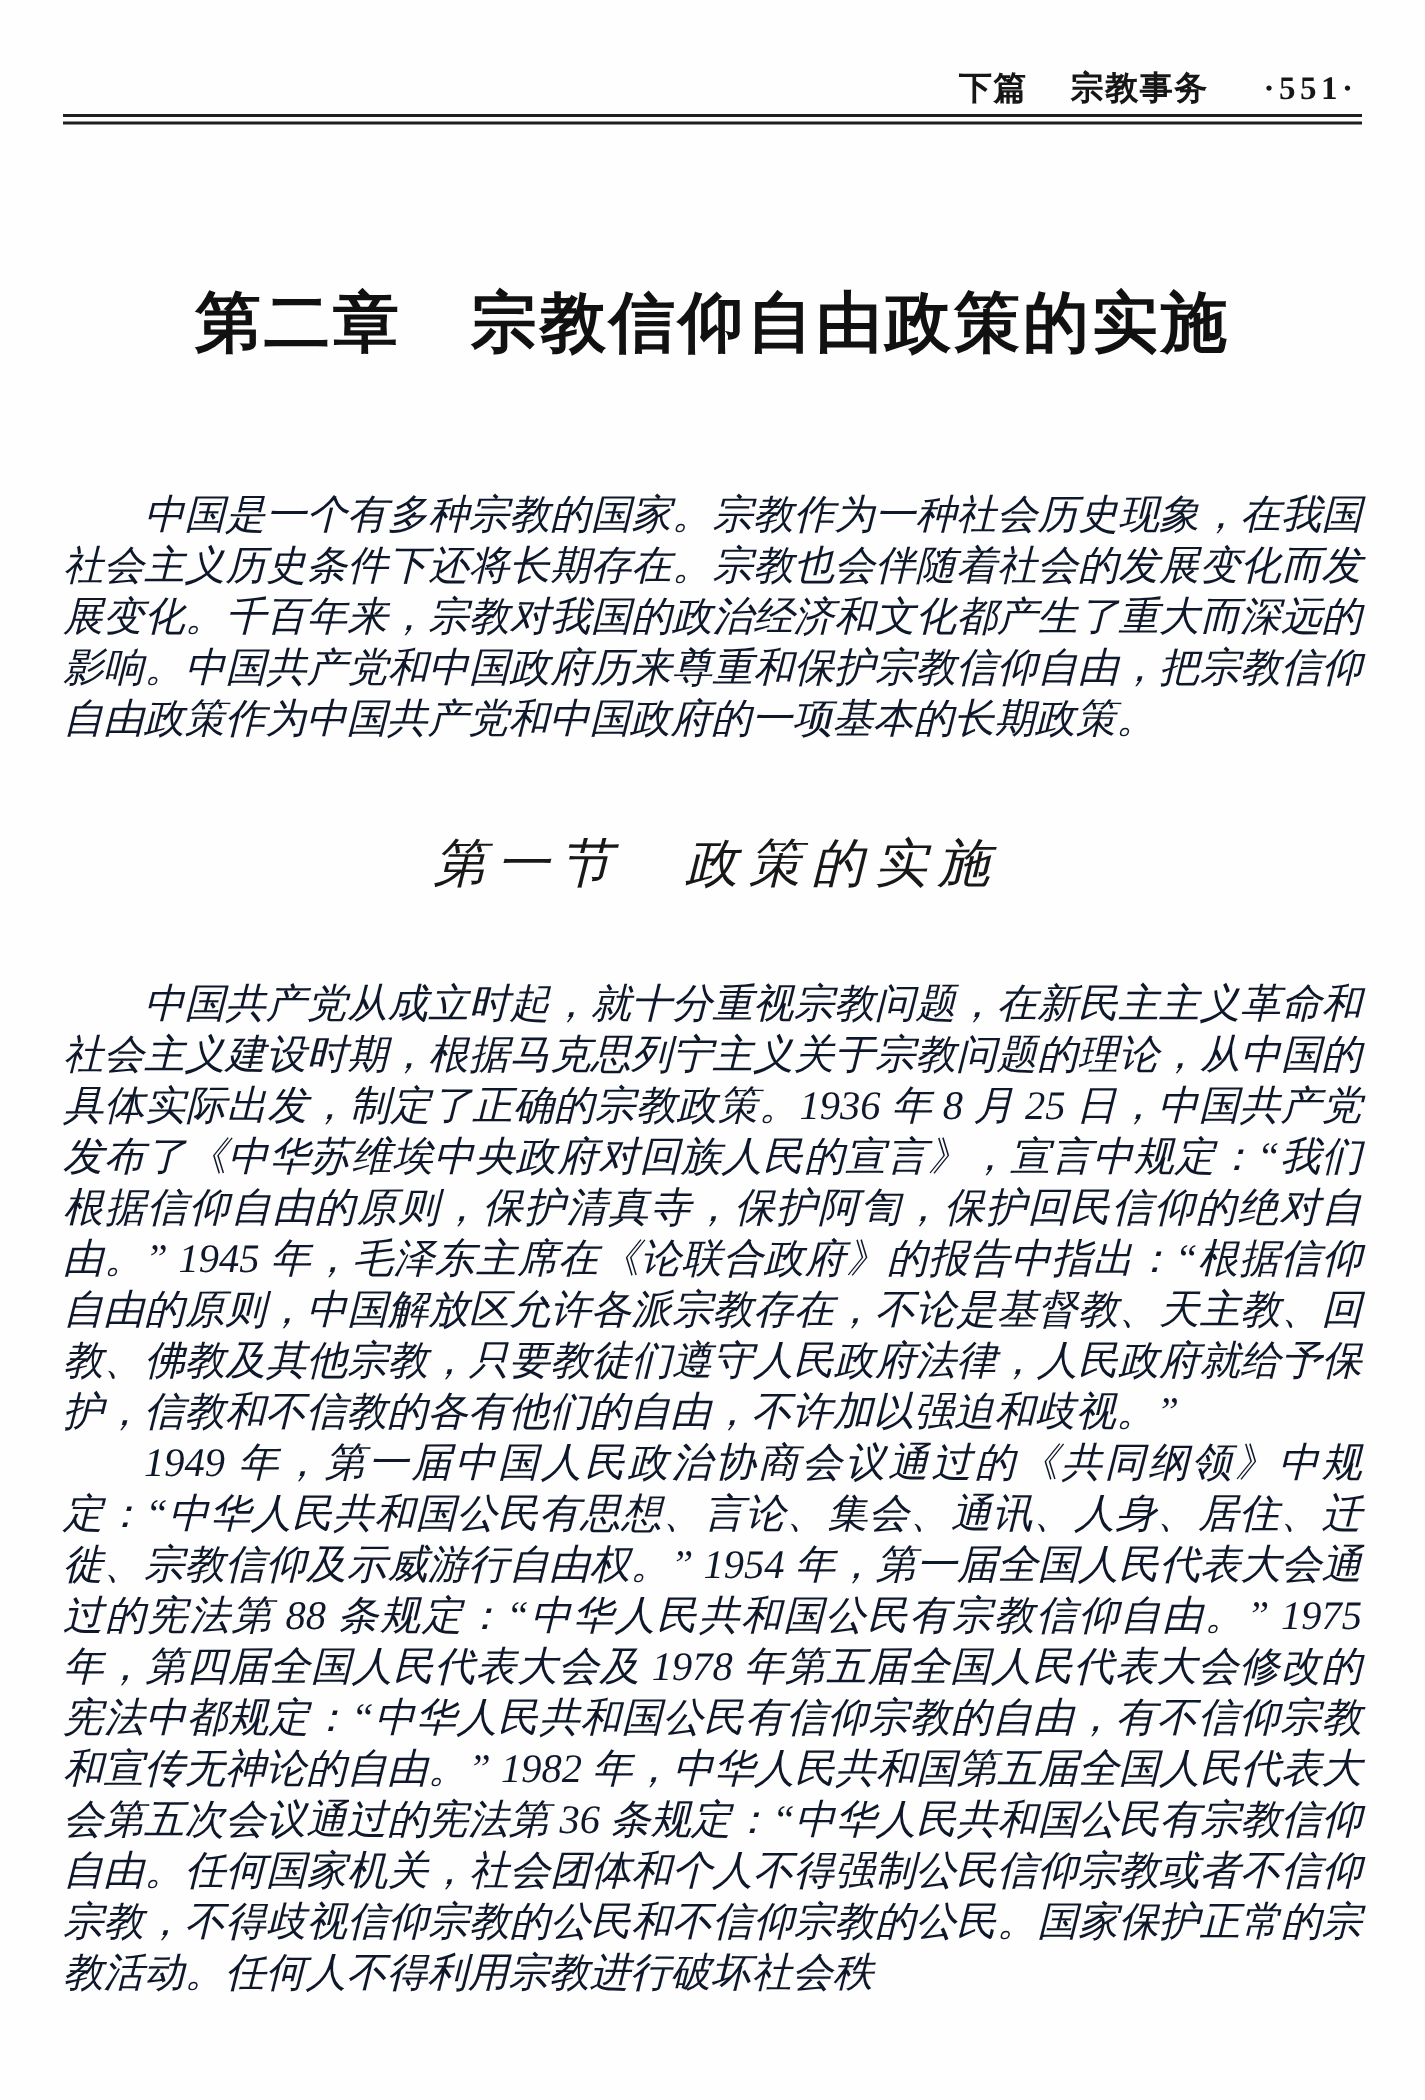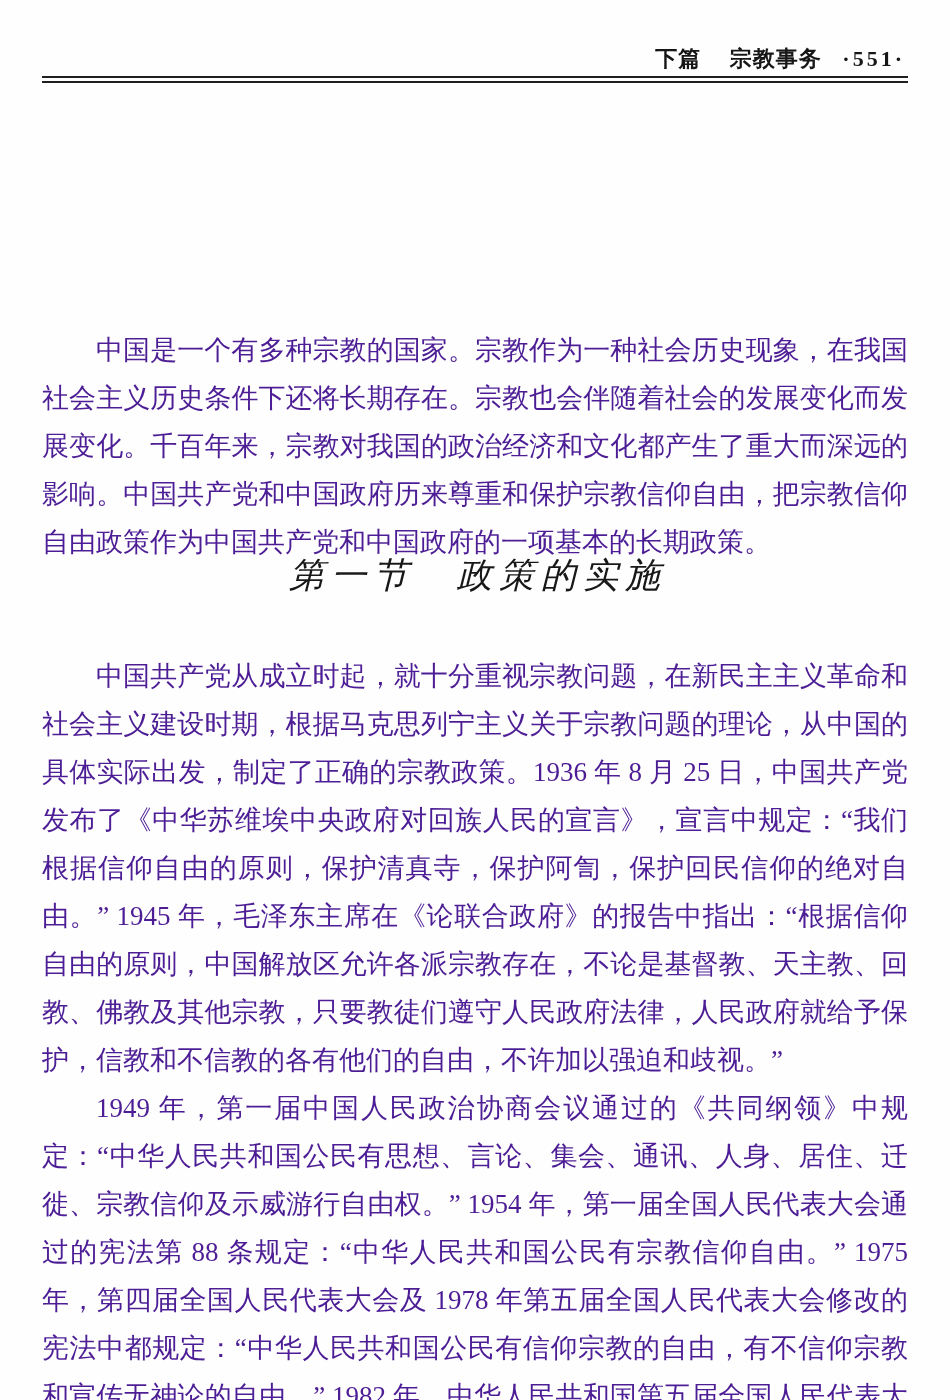--- a/index.html
+++ b/index.html
@@ -16,21 +16,21 @@
     position: absolute;
     top: 44px;
     right: 45px;
     font-size: 22px;
     font-weight: bold;
     letter-spacing: 1px;
     white-space: nowrap;
     color: #161616;
   }
   .running-header .part-title { margin-left: 22px; }
-  .running-header .page-number { margin-left: 14px; letter-spacing: 3px; }
+  .running-header .page-number { margin-left: 30px; letter-spacing: 3px; }
   .header-rule {
     position: absolute;
     left: 42px;
     top: 76px;
     width: 866px;
     height: 3px;
     border-top: 2px solid #1f1f1f;
     border-bottom: 2px solid #1f1f1f;
   }
   .chapter-heading {
@@ -56,24 +56,25 @@
     font-weight: 500;
     font-style: italic;
     letter-spacing: 7px;
     color: #181818;
   }
   .body-block {
     position: absolute;
     left: 42px;
     width: 866px;
     font-size: 27px;
-    line-height: 48px;
+    line-height: 34px;
     text-align: justify;
     text-justify: inter-ideograph;
-    color: #4c1d95;
+    color: #0f172a;
+    font-style: italic;
   }
   #intro-block { top: 326px; }
   #main-block  { top: 652px; }
   .body-block p {
     margin: 0;
     padding: 0;
     text-indent: 2em;
   }
 </style>
 </head>
@@ -82,20 +83,21 @@
 <div class="page">
 
   <div class="running-header">
     <span class="part-label">下篇</span>
     <span class="part-title">宗教事务</span>
     <span class="page-number">·551·</span>
   </div>
 
   <div class="header-rule"></div>
 
+  <h1 class="chapter-heading">第二章　宗教信仰自由政策的实施</h1>
 
   <div class="body-block" id="intro-block">
     <p>中国是一个有多种宗教的国家。宗教作为一种社会历史现象，在我国社会主义历史条件下还将长期存在。宗教也会伴随着社会的发展变化而发展变化。千百年来，宗教对我国的政治经济和文化都产生了重大而深远的影响。中国共产党和中国政府历来尊重和保护宗教信仰自由，把宗教信仰自由政策作为中国共产党和中国政府的一项基本的长期政策。</p>
   </div>
 
   <h2 class="section-heading">第一节　政策的实施</h2>
 
   <div class="body-block" id="main-block">
     <p>中国共产党从成立时起，就十分重视宗教问题，在新民主主义革命和社会主义建设时期，根据马克思列宁主义关于宗教问题的理论，从中国的具体实际出发，制定了正确的宗教政策。1936 年 8 月 25 日，中国共产党发布了《中华苏维埃中央政府对回族人民的宣言》，宣言中规定：“我们根据信仰自由的原则，保护清真寺，保护阿訇，保护回民信仰的绝对自由。” 1945 年，毛泽东主席在《论联合政府》的报告中指出：“根据信仰自由的原则，中国解放区允许各派宗教存在，不论是基督教、天主教、回教、佛教及其他宗教，只要教徒们遵守人民政府法律，人民政府就给予保护，信教和不信教的各有他们的自由，不许加以强迫和歧视。”</p>
     <p>1949 年，第一届中国人民政治协商会议通过的《共同纲领》中规定：“中华人民共和国公民有思想、言论、集会、通讯、人身、居住、迁徙、宗教信仰及示威游行自由权。” 1954 年，第一届全国人民代表大会通过的宪法第 88 条规定：“中华人民共和国公民有宗教信仰自由。” 1975 年，第四届全国人民代表大会及 1978 年第五届全国人民代表大会修改的宪法中都规定：“中华人民共和国公民有信仰宗教的自由，有不信仰宗教和宣传无神论的自由。” 1982 年，中华人民共和国第五届全国人民代表大会第五次会议通过的宪法第 36 条规定：“中华人民共和国公民有宗教信仰自由。任何国家机关，社会团体和个人不得强制公民信仰宗教或者不信仰宗教，不得歧视信仰宗教的公民和不信仰宗教的公民。国家保护正常的宗教活动。任何人不得利用宗教进行破坏社会秩</p>

